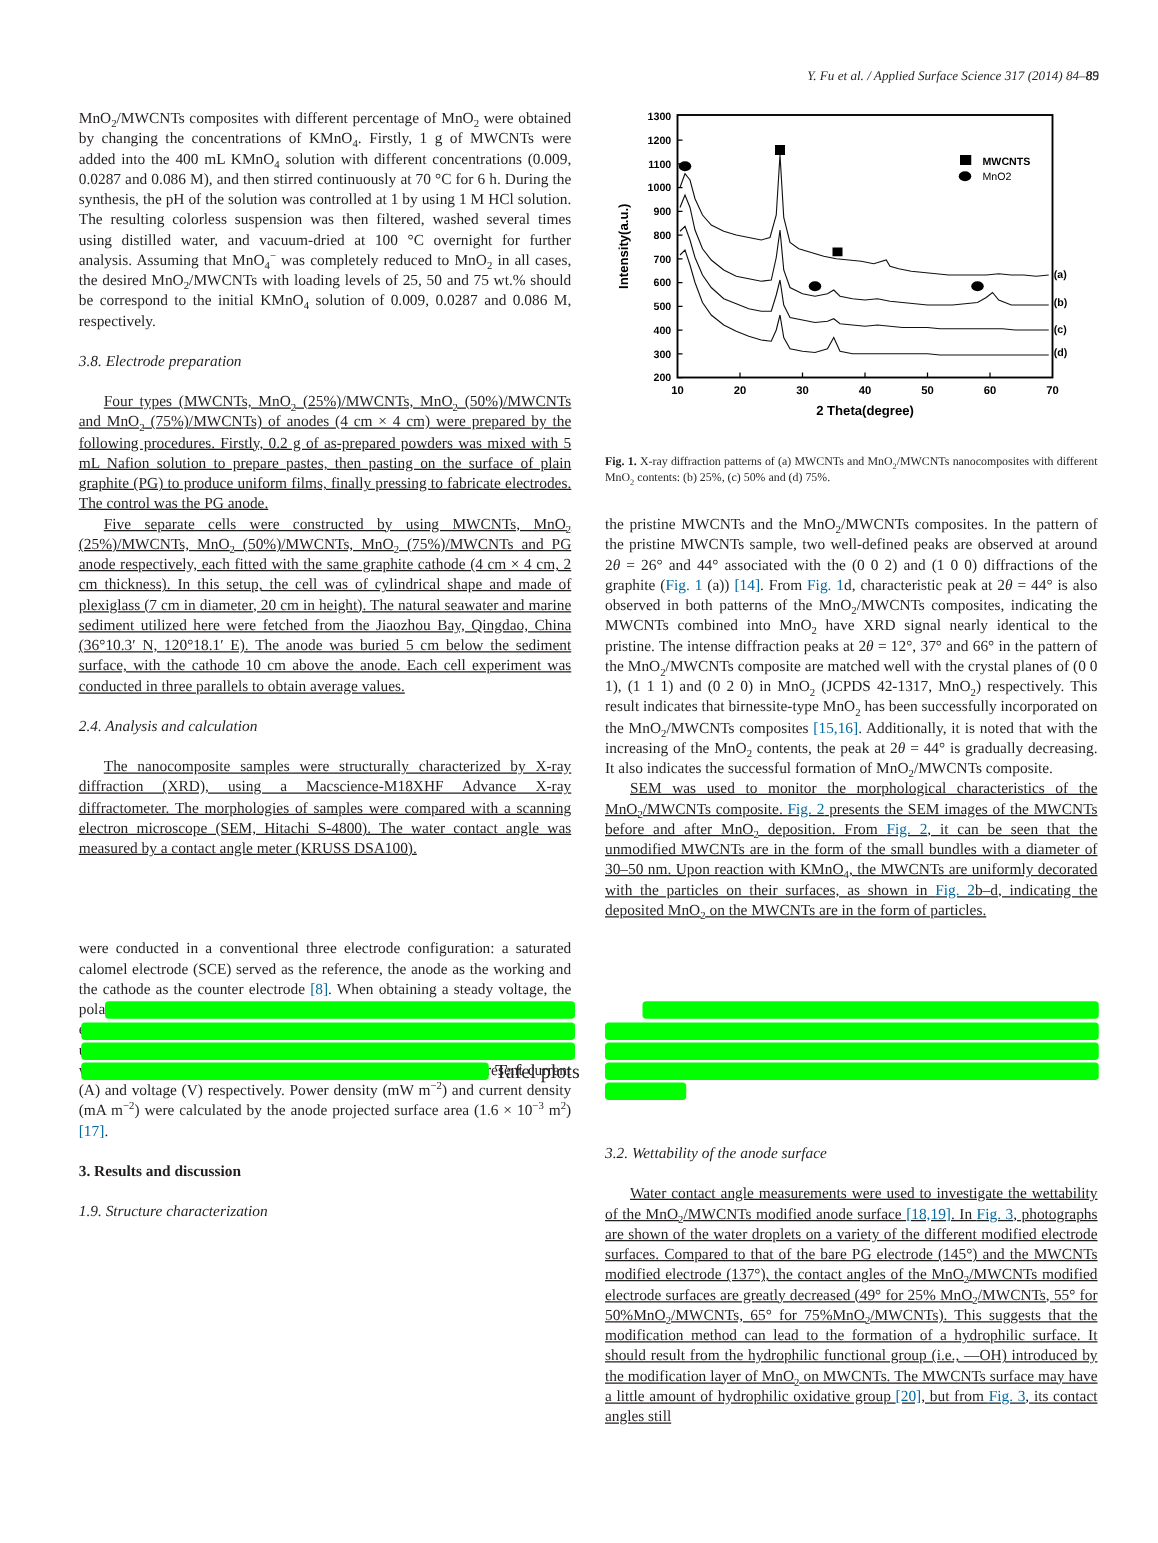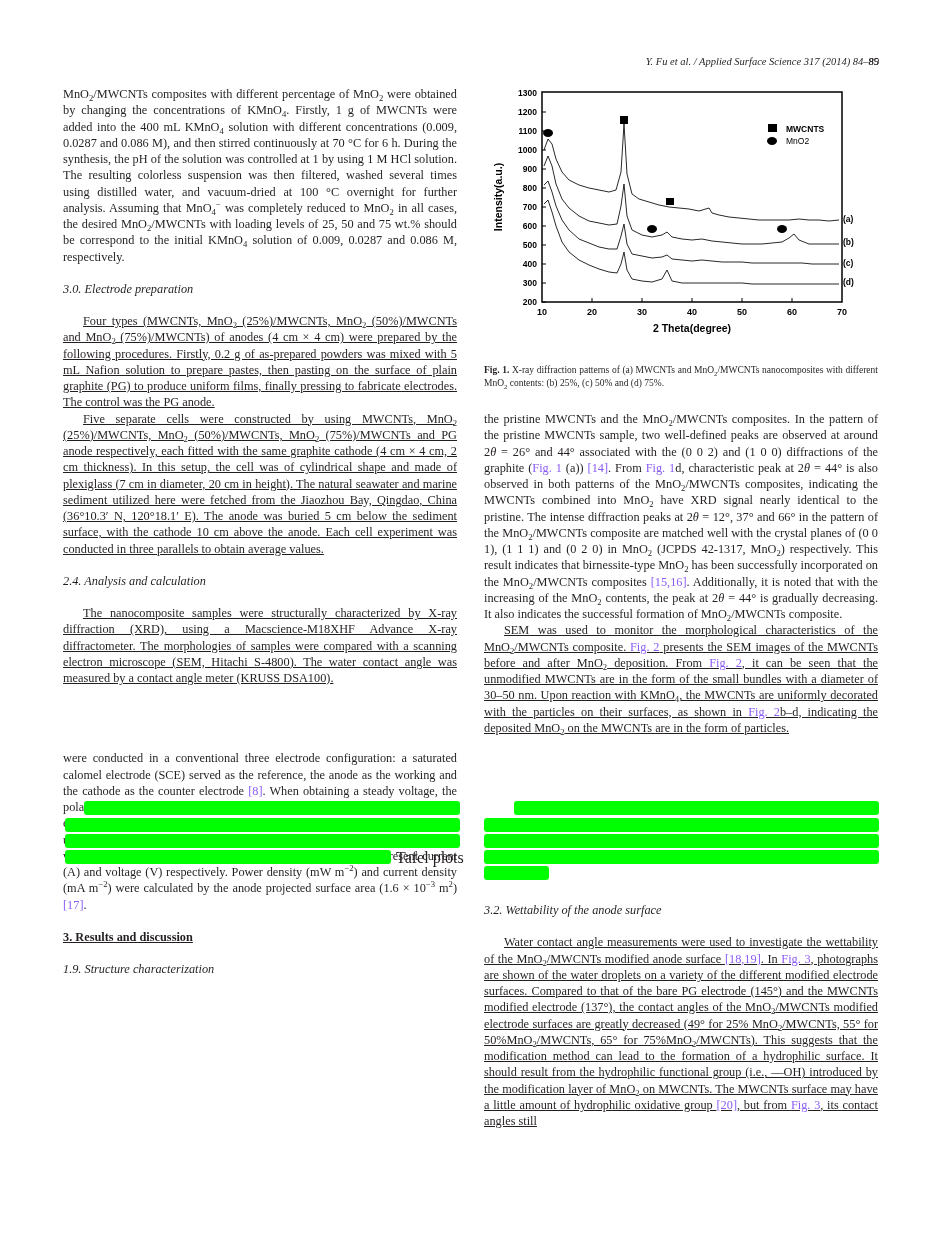--- a/index.html
+++ b/index.html
@@ -8,41 +8,41 @@
   .header { position: absolute; top: 56px; left: 65px; width: 814px; height: 14px;
             font-size: 10.5px; color: #231f20; }
   .header .running { position: absolute; left: 0; right: 0; text-align: right; font-style: italic; }
   .header .pageno { position: absolute; right: 0; top: 0; }
   .col { position: absolute; top: 86px; font-size: 12.3px; line-height: 16.25px; text-align: justify; }
   .col.left { left: 63px; width: 394px; }
   .col.right { left: 484px; width: 394px; }
   p { margin: 0; }
   .indent { text-indent: 20px; text-decoration: underline; }
   .sec { font-style: italic; margin: 16px 0 16px 0; }
-  .sec-bold { font-weight: bold; margin: 16px 0 16px 0; text-decoration: underline; }
-  .ref { color: #8b5cf6; margin-top: 16px; }
+  .sec-bold { font-weight: bold; margin: 16px 0 16px 0; }
+  .ref { color: #0369a1; margin-top: 16px; }
   sub, sup { font-size: 0.7em; line-height: 0; }
   .redact-line { position: absolute; background: #00ff00; height: 14px; border-radius: 3px; }
   .figure { position: absolute; left: 484px; top: 84px; width: 394px; height: 310px; }
   .caption { position: absolute; left: 484px; top: 364px; width: 394px; font-size: 9.5px; line-height: 13px; text-align: justify; }
   .caption b { font-weight: bold; }
   .chart-svg text { font-family: "Liberation Sans", "DejaVu Sans", sans-serif; }
 </style>
 </head>
 <body>
 
 <div class="header">
   <span class="running">Y. Fu et al. / Applied Surface Science 317 (2014) 84–89</span>
   <span class="pageno">85</span>
 </div>
 
 <div class="col left">
   <p>MnO<sub>2</sub>/MWCNTs composites with different percentage of MnO<sub>2</sub> were obtained by changing the concentrations of KMnO<sub>4</sub>. Firstly, 1 g of MWCNTs were added into the 400 mL KMnO<sub>4</sub> solution with different concentrations (0.009, 0.0287 and 0.086 M), and then stirred continuously at 70 °C for 6 h. During the synthesis, the pH of the solution was controlled at 1 by using 1 M HCl solution. The resulting colorless suspension was then filtered, washed several times using distilled water, and vacuum-dried at 100 °C overnight for further analysis. Assuming that MnO<sub>4</sub><sup>−</sup> was completely reduced to MnO<sub>2</sub> in all cases, the desired MnO<sub>2</sub>/MWCNTs with loading levels of 25, 50 and 75 wt.% should be correspond to the initial KMnO<sub>4</sub> solution of 0.009, 0.0287 and 0.086 M, respectively.</p>
 
-  <p class="sec">3.0.  Electrode preparation</p>
+  <p class="sec">3.8.  Electrode preparation</p>
   <p class="indent">Four types (MWCNTs, MnO<sub>2</sub> (25%)/MWCNTs, MnO<sub>2</sub> (50%)/MWCNTs and MnO<sub>2</sub> (75%)/MWCNTs) of anodes (4 cm × 4 cm) were prepared by the following procedures. Firstly, 0.2 g of as-prepared powders was mixed with 5 mL Nafion solution to prepare pastes, then pasting on the surface of plain graphite (PG) to produce uniform films, finally pressing to fabricate electrodes. The control was the PG anode.</p>
 
   <p class="indent">Five separate cells were constructed by using MWCNTs, MnO<sub>2</sub> (25%)/MWCNTs, MnO<sub>2</sub> (50%)/MWCNTs, MnO<sub>2</sub> (75%)/MWCNTs and PG anode respectively, each fitted with the same graphite cathode (4 cm × 4 cm, 2 cm thickness). In this setup, the cell was of cylindrical shape and made of plexiglass (7 cm in diameter, 20 cm in height). The natural seawater and marine sediment utilized here were fetched from the Jiaozhou Bay, Qingdao, China (36°10.3′ N, 120°18.1′ E). The anode was buried 5 cm below the sediment surface, with the cathode 10 cm above the anode. Each cell experiment was conducted in three parallels to obtain average values.</p>
 
   <p class="sec">2.4.  Analysis and calculation</p>
   <p class="indent">The nanocomposite samples were structurally characterized by X-ray diffraction (XRD), using a Macscience-M18XHF Advance X-ray diffractometer. The morphologies of samples were compared with a scanning electron microscope (SEM, Hitachi S-4800). The water contact angle was measured by a contact angle meter (KRUSS DSA100).</p>
   <div style="height:64px; position:relative;"></div>
   <p>were conducted in a conventional three electrode configuration: a saturated calomel electrode (SCE) served as the reference, the anode as the working and the cathode as the counter electrode <span class="ref">[8]</span>. When obtaining a steady voltage, the polarization curves and the power density curves were monitored by varying external resistances (40–7000 Ω). Anode potentials (vs. SCE) were measured using a digital multimeter (Shenzhen Huayi Instrument Co., Ltd.). Power (mW) was calculated by using the equation: <i>P</i> = <i>IV</i>, where <i>I</i> and <i>V</i> represent current (A) and voltage (V) respectively. Power density (mW m<sup>−2</sup>) and current density (mA m<sup>−2</sup>) were calculated by the anode projected surface area (1.6 × 10<sup>−3</sup> m<sup>2</sup>) <span class="ref">[17]</span>.</p>
 
   <p class="sec-bold">3.  Results and discussion</p>
@@ -145,15 +145,15 @@
   <p class="indent">SEM was used to monitor the morphological characteristics of the MnO<sub>2</sub>/MWCNTs composite. <span class="ref">Fig. 2</span> presents the SEM images of the MWCNTs before and after MnO<sub>2</sub> deposition. From <span class="ref">Fig. 2</span>, it can be seen that the unmodified MWCNTs are in the form of the small bundles with a diameter of 30–50 nm. Upon reaction with KMnO<sub>4</sub>, the MWCNTs are uniformly decorated with the particles on their surfaces, as shown in <span class="ref">Fig. 2</span>b–d, indicating the deposited MnO<sub>2</sub> on the MWCNTs are in the form of particles.</p>
 </div>
 
 <div class="redact-line" style="left:514px; top:801px; width:365px;"></div>
 <div class="redact-line" style="left:484px; top:818px; width:395px;"></div>
 <div class="redact-line" style="left:484px; top:834px; width:395px;"></div>
 <div class="redact-line" style="left:484px; top:850px; width:395px;"></div>
 <div class="redact-line" style="left:484px; top:866px; width:65px;"></div>
 
 <div class="col right" style="top:898px;">
-  <p class="sec" style="margin-top:4px">3.2.  Wettability of the anode surface</p>
+  <p class="sec" style="margin-top:16px">3.2.  Wettability of the anode surface</p>
   <p class="indent">Water contact angle measurements were used to investigate the wettability of the MnO<sub>2</sub>/MWCNTs modified anode surface <span class="ref">[18,19]</span>. In <span class="ref">Fig. 3</span>, photographs are shown of the water droplets on a variety of the different modified electrode surfaces. Compared to that of the bare PG electrode (145°) and the MWCNTs modified electrode (137°), the contact angles of the MnO<sub>2</sub>/MWCNTs modified electrode surfaces are greatly decreased (49° for 25% MnO<sub>2</sub>/MWCNTs, 55° for 50%MnO<sub>2</sub>/MWCNTs, 65° for 75%MnO<sub>2</sub>/MWCNTs). This suggests that the modification method can lead to the formation of a hydrophilic surface. It should result from the hydrophilic functional group (i.e., —OH) introduced by the modification layer of MnO<sub>2</sub> on MWCNTs. The MWCNTs surface may have a little amount of hydrophilic oxidative group <span class="ref">[20]</span>, but from <span class="ref">Fig. 3</span>, its contact angles still</p>
 </div>
 
 </body></html>

